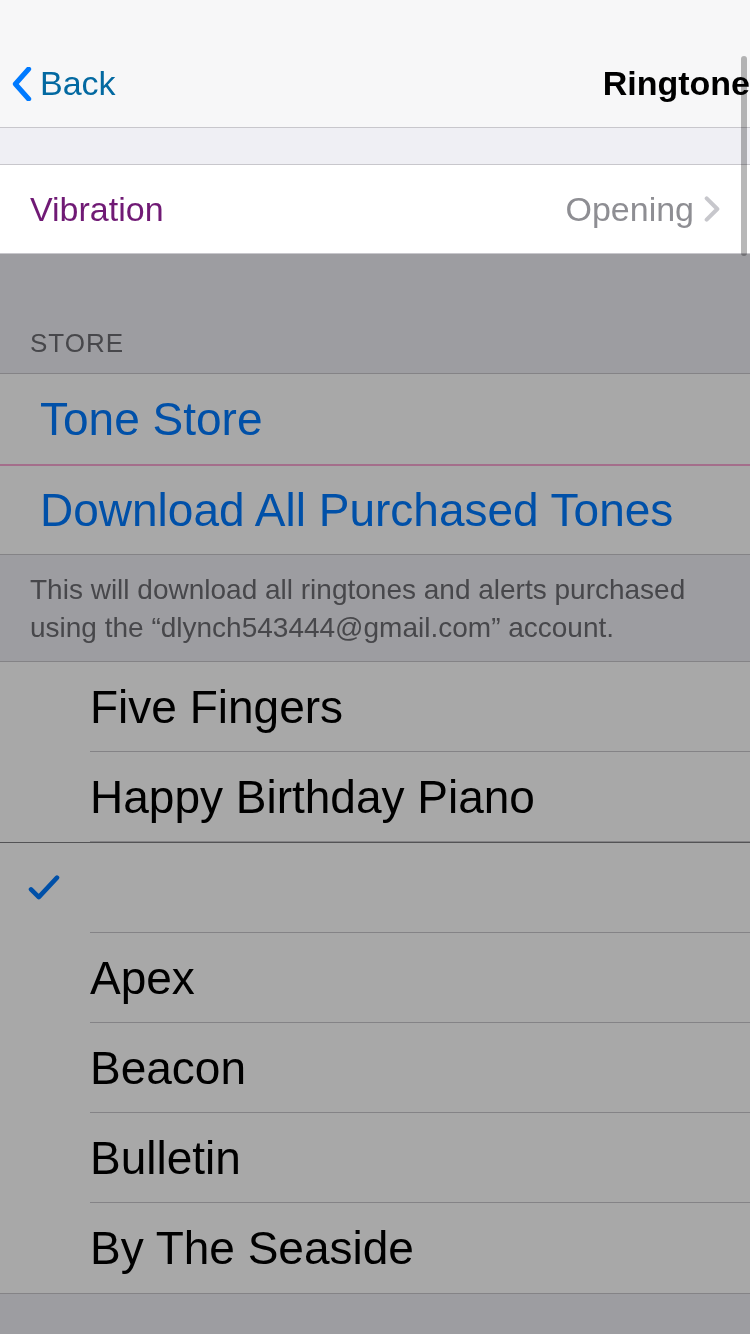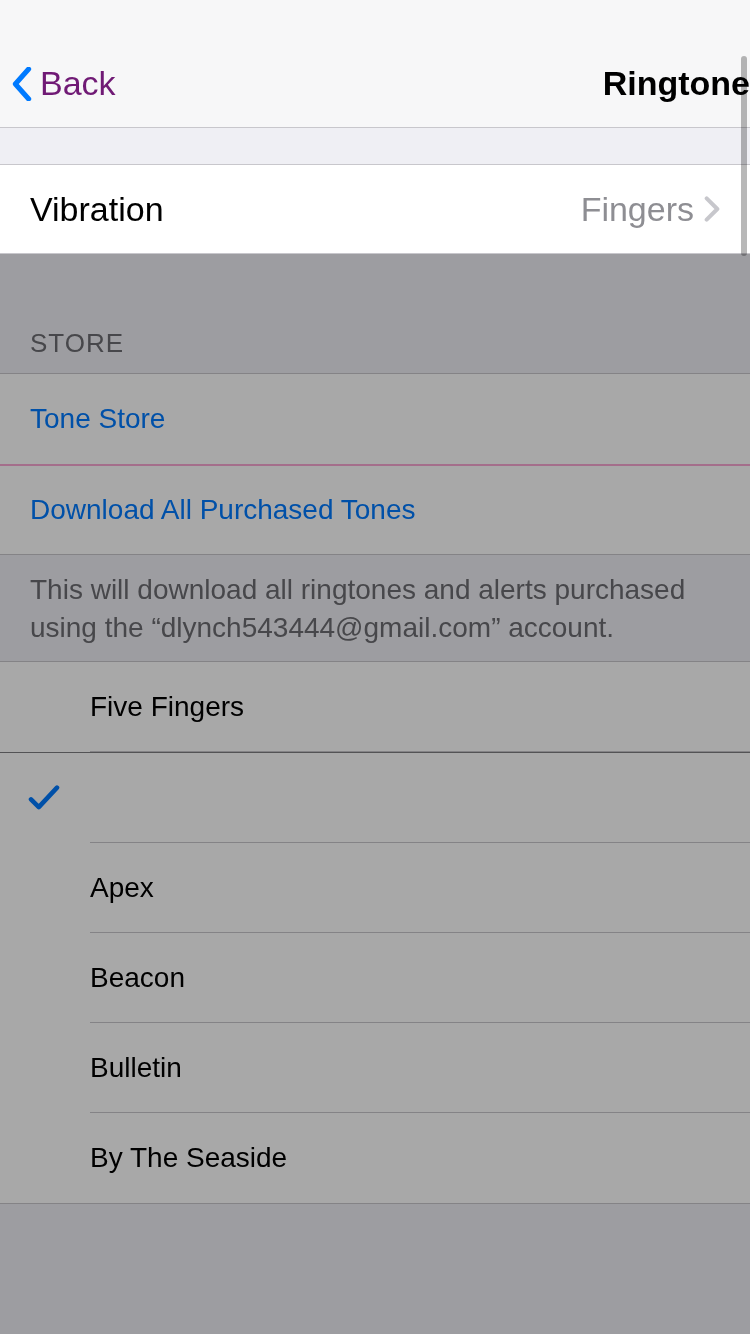--- a/index.html
+++ b/index.html
@@ -4,37 +4,37 @@
 <style>
   * { box-sizing: border-box; margin: 0; padding: 0; }
   html, body { width: 750px; height: 1334px; font-family: -apple-system, "Helvetica Neue", Arial, sans-serif; background: #efeff4; overflow: hidden; }
   .screen { position: relative; width: 750px; height: 1334px; background: #efeff4; }
 
   
   .status-bar { height: 40px; background: #f7f7f8; }
 
   
   .nav-bar { position: relative; height: 88px; background: #f7f7f8; border-bottom: 1px solid #c8c7cc; display:flex; align-items:center; }
-  .nav-back { position:absolute; left:10px; top:0; bottom:0; display:flex; align-items:center; color:#701a75; font-size:34px;justify-content:center; }
+  .nav-back { position:absolute; left:10px; top:0; bottom:0; display:flex; align-items:center; color:#0369a1; font-size:34px;justify-content:center; }
   .nav-back .chev { width:24px; height:40px; display:inline-flex; align-items:center; justify-content:center; margin-right:6px; }
   .nav-title { width:100%; text-align:right; font-size:34px; font-weight:600; color:#000; }
 
   .group-spacer { height: 36px; }
 
   
   .cell { background:#fff; border-top:1px solid #c8c7cc; border-bottom:1px solid #c8c7cc; min-height:90px; display:flex; align-items:center; padding: 0 30px 0 30px; font-size:34px; }
-  .cell .label { flex:1; color:#000000; }
+  .cell .label { flex:1; color:#701a75; }
   .cell .value { color:#8e8e93; font-size:34px; margin-right:10px; }
   .cell .disclosure { color:#c7c7cc; }
 
   .section-header { padding: 40px 30px 14px 30px; font-size:26px; color:#6d6d72; letter-spacing:1px;margin-top:34px; }
   .section-footer { padding: 16px 30px 14px 30px; font-size:28px; color:#6d6d72; line-height:1.35; }
 
   .table-group { background:#fff; border-top:1px solid #c8c7cc; border-bottom:1px solid #c8c7cc; }
-  .row { min-height:90px; display:flex; align-items:center; padding:0 30px; font-size:28px; color:#000; }
+  .row { min-height:90px; display:flex; align-items:center; padding:0 40px; font-size:46px; color:#000; }
   .row + .row { border-top:2px solid #f9a8d4; }
   .row.link { color:#007aff; }
   .row.indent { padding-left:90px; position:relative; }
   .row.indent + .row.indent { border-top:none; }
   .row.indent::after { content:""; position:absolute; left:90px; right:0; bottom:0; height:1px; background:#c8c7cc; }
   .row.indent:last-child::after { display:none; }
   .check { position:absolute; left:28px; color:#007aff; }
 
   .ringtone-divider { height:1px; background:#7f7f82; }
 
@@ -62,21 +62,21 @@
       </span>
       <span>Back</span>
     </div>
     <div class="nav-title">Ringtone</div>
   </div>
 
   <div class="group-spacer"></div>
 
   <div class="cell">
     <div class="label">Vibration</div>
-    <div class="value">Fingers</div>
+    <div class="value">Opening</div>
     <div class="disclosure">
       <svg width="16" height="28" viewBox="0 0 12 20">
           <polyline points="2,2 10,10 2,18" fill="none" stroke="#c7c7cc" stroke-width="3" stroke-linecap="round" stroke-linejoin="round"></polyline>
         </svg>
     </div>
   </div>
 
   <div class="section-header">STORE</div>
 
   <div class="table-group">
@@ -87,20 +87,23 @@
       <span>Download All Purchased Tones</span>
     </div>
   </div>
 
   <div class="section-footer">This will download all ringtones and alerts purchased using the “dlynch543444@gmail.com” account.</div>
 
 
   <div class="table-group">
     <div class="row indent">
       <span>Five Fingers</span>
+    </div>
+    <div class="row indent">
+      <span>Happy Birthday Piano</span>
     </div>
     <div class="ringtone-divider"></div>
     <div class="row indent">
       <span class="check">
         <svg width="32" height="26" viewBox="0 0 24 20">
             <polyline points="2,11 8,17 22,2" fill="none" stroke="#007aff" stroke-width="3.5" stroke-linecap="round" stroke-linejoin="round"></polyline>
           </svg>
       </span>
     </div>
     <div class="row indent">

